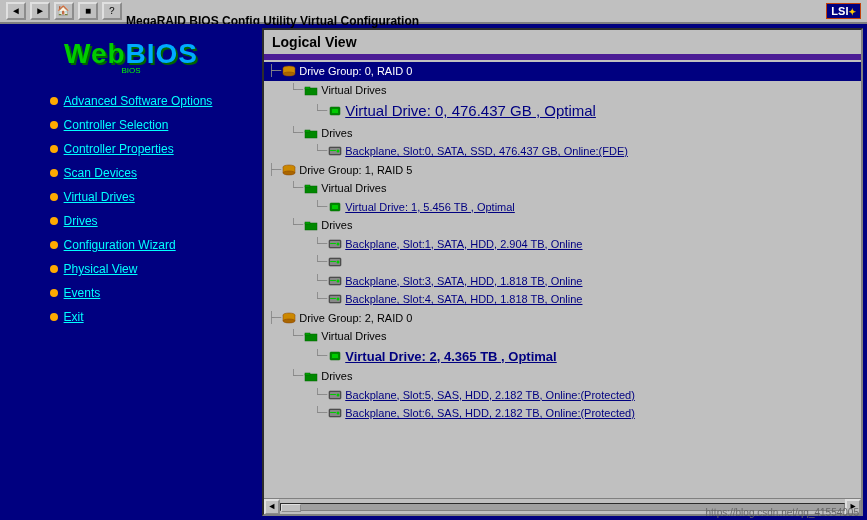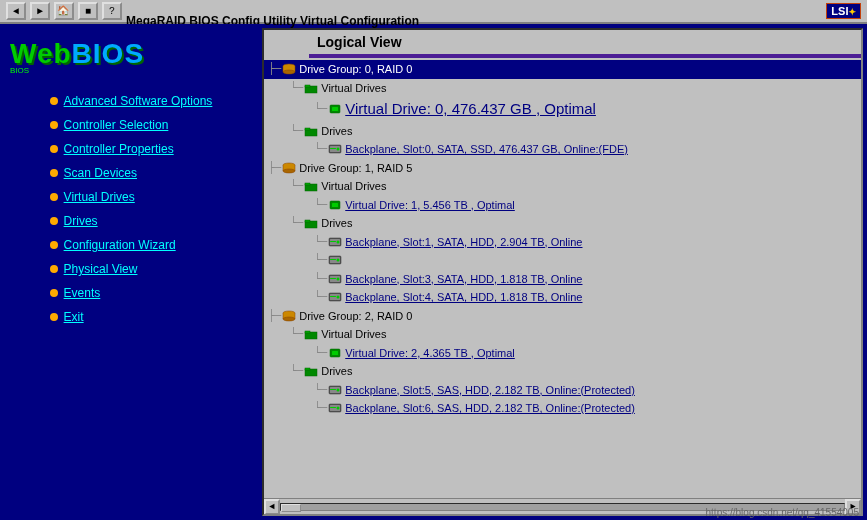--- a/index.html
+++ b/index.html
@@ -80,20 +80,21 @@
       padding: 8px 0;
       flex-shrink: 0;
       display: flex;
       flex-direction: column;
       align-items: center;
     }
 
     .webbios-logo {
       background: #000080;
       padding: 8px 10px 14px 10px;
+      text-align: center;
       width: 100%;
     }
     .webbios-text {
       font-size: 28px;
       font-weight: bold;
       font-family: Arial, sans-serif;
       color: #00cc00;
       text-shadow: 2px 2px 0 #006600;
       letter-spacing: 1px;
       line-height: 1;
@@ -139,22 +140,21 @@
       overflow: hidden;
     }
 
     .pane-title {
       background: #c0c0c0;
       padding: 4px 8px;
       font-size: 14px;
       font-family: Arial, sans-serif;
       font-weight: bold;
       color: #000;
-      border-bottom: 4px solid #4c1d95;
-      margin-left: 45px;
+      border-bottom: 6px solid #4c1d95;
     }
 
     .tree-area {
       flex: 1;
       overflow-y: auto;
       overflow-x: hidden;
       background: #c0c0c0;
       padding: 2px 0;
     }
 
@@ -446,21 +446,21 @@
       <rect x="1" y="3" width="5" height="2" fill="#00aa00" stroke="#006600" stroke-width="0.5"></rect>
     </svg>
     <span class="row-label" style="color:#000;text-decoration:none;font-size:11px;">Virtual Drives</span>
   </div>
           <div class="tree-row link-row" style="padding-left: 32px;">
     <span style="color:#888;font-family:monospace;font-size:11px;margin-right:1px;flex-shrink:0;margin-left:18px">└─</span>
     <svg width="14" height="12" viewBox="0 0 14 12" style="margin-right:3px;flex-shrink:0">
       <rect x="2" y="2" width="10" height="8" fill="#008800" stroke="#006600" stroke-width="0.5" rx="1"></rect>
       <rect x="4" y="4" width="6" height="4" fill="#00cc00" stroke="none" rx="0.5"></rect>
     </svg>
-    <span class="row-label" style="color:#000080;text-decoration:underline;font-size:11px;">Virtual Drive: 2, 4.365 TB , Optimal</span>
+    <span class="row-label" style="color:#000080;text-decoration:underline;font-size:13px;font-weight:bold;">Virtual Drive: 2, 4.365 TB , Optimal</span>
   </div>
           <div class="tree-row" style="padding-left: 18px;">
     <span style="color:#888;font-family:monospace;font-size:11px;margin-right:1px;flex-shrink:0;margin-left:8px">└─</span>
     <svg width="14" height="12" viewBox="0 0 14 12" style="margin-right:3px;flex-shrink:0">
       <rect x="1" y="4" width="12" height="7" fill="#008800" stroke="#006600" stroke-width="0.5"></rect>
       <rect x="1" y="3" width="5" height="2" fill="#00aa00" stroke="#006600" stroke-width="0.5"></rect>
     </svg>
     <span class="row-label" style="color:#000;text-decoration:none;font-size:11px;">Drives</span>
   </div>
           <div class="tree-row link-row" style="padding-left: 32px;">

